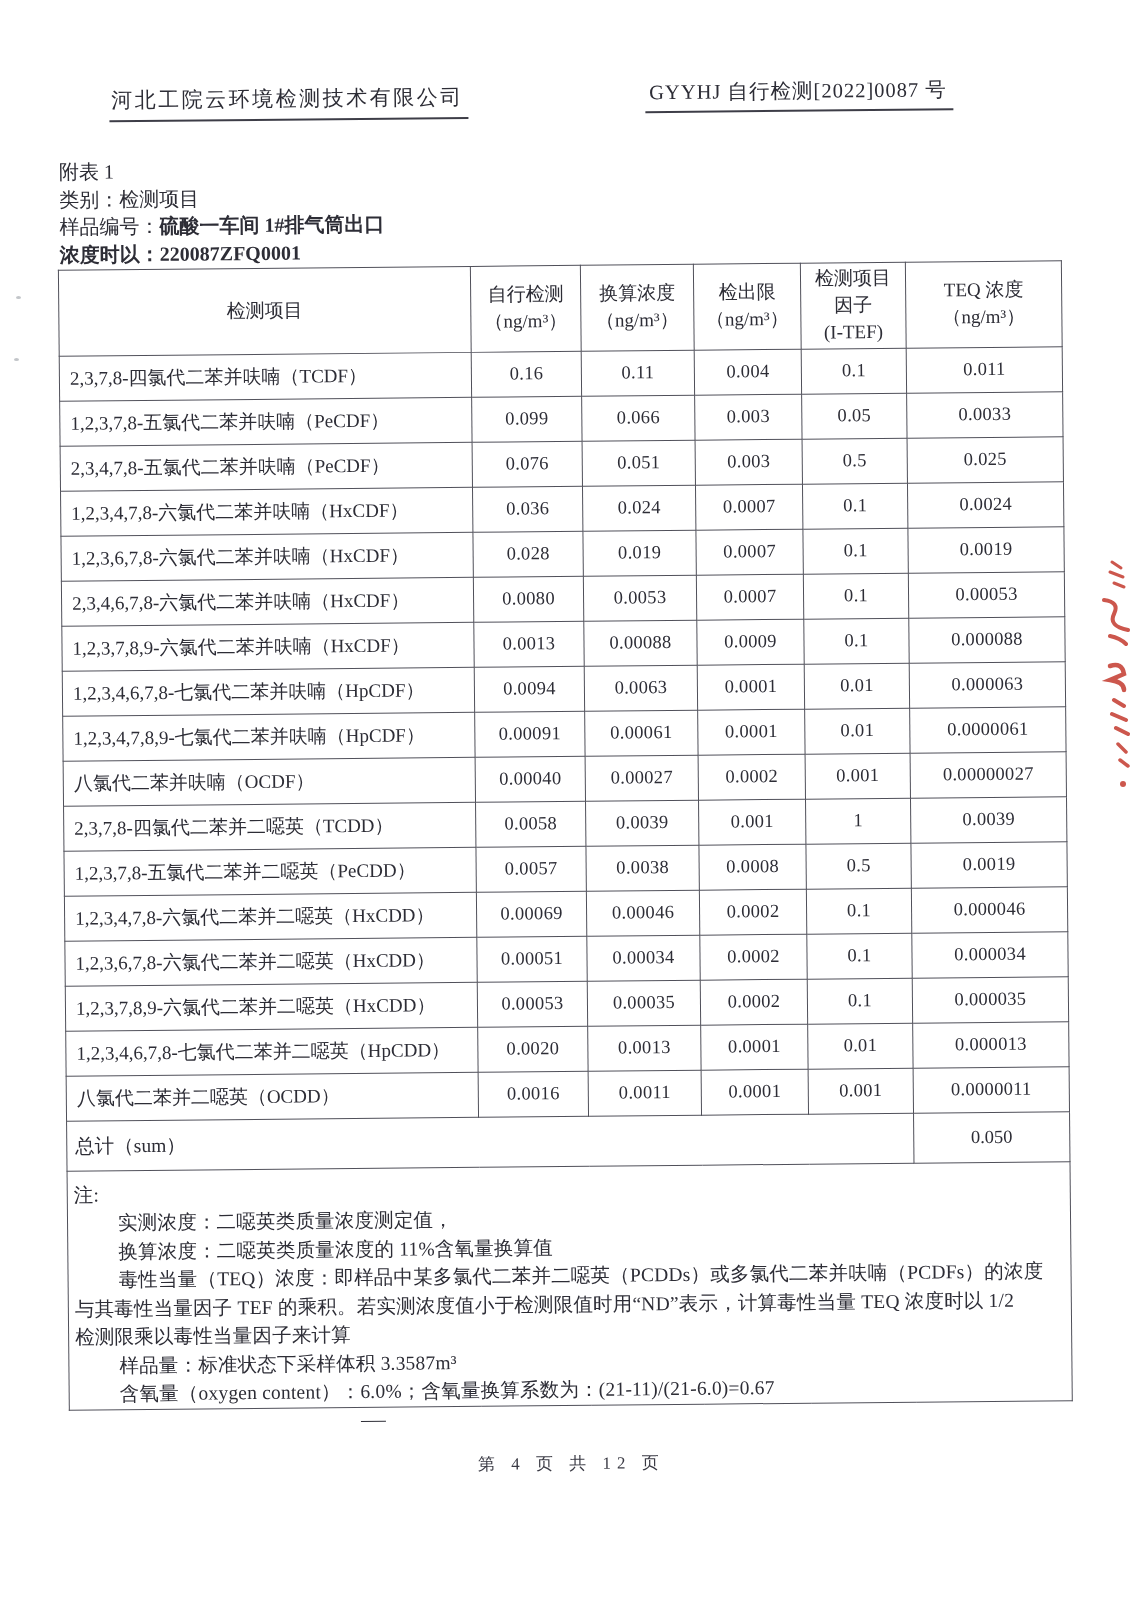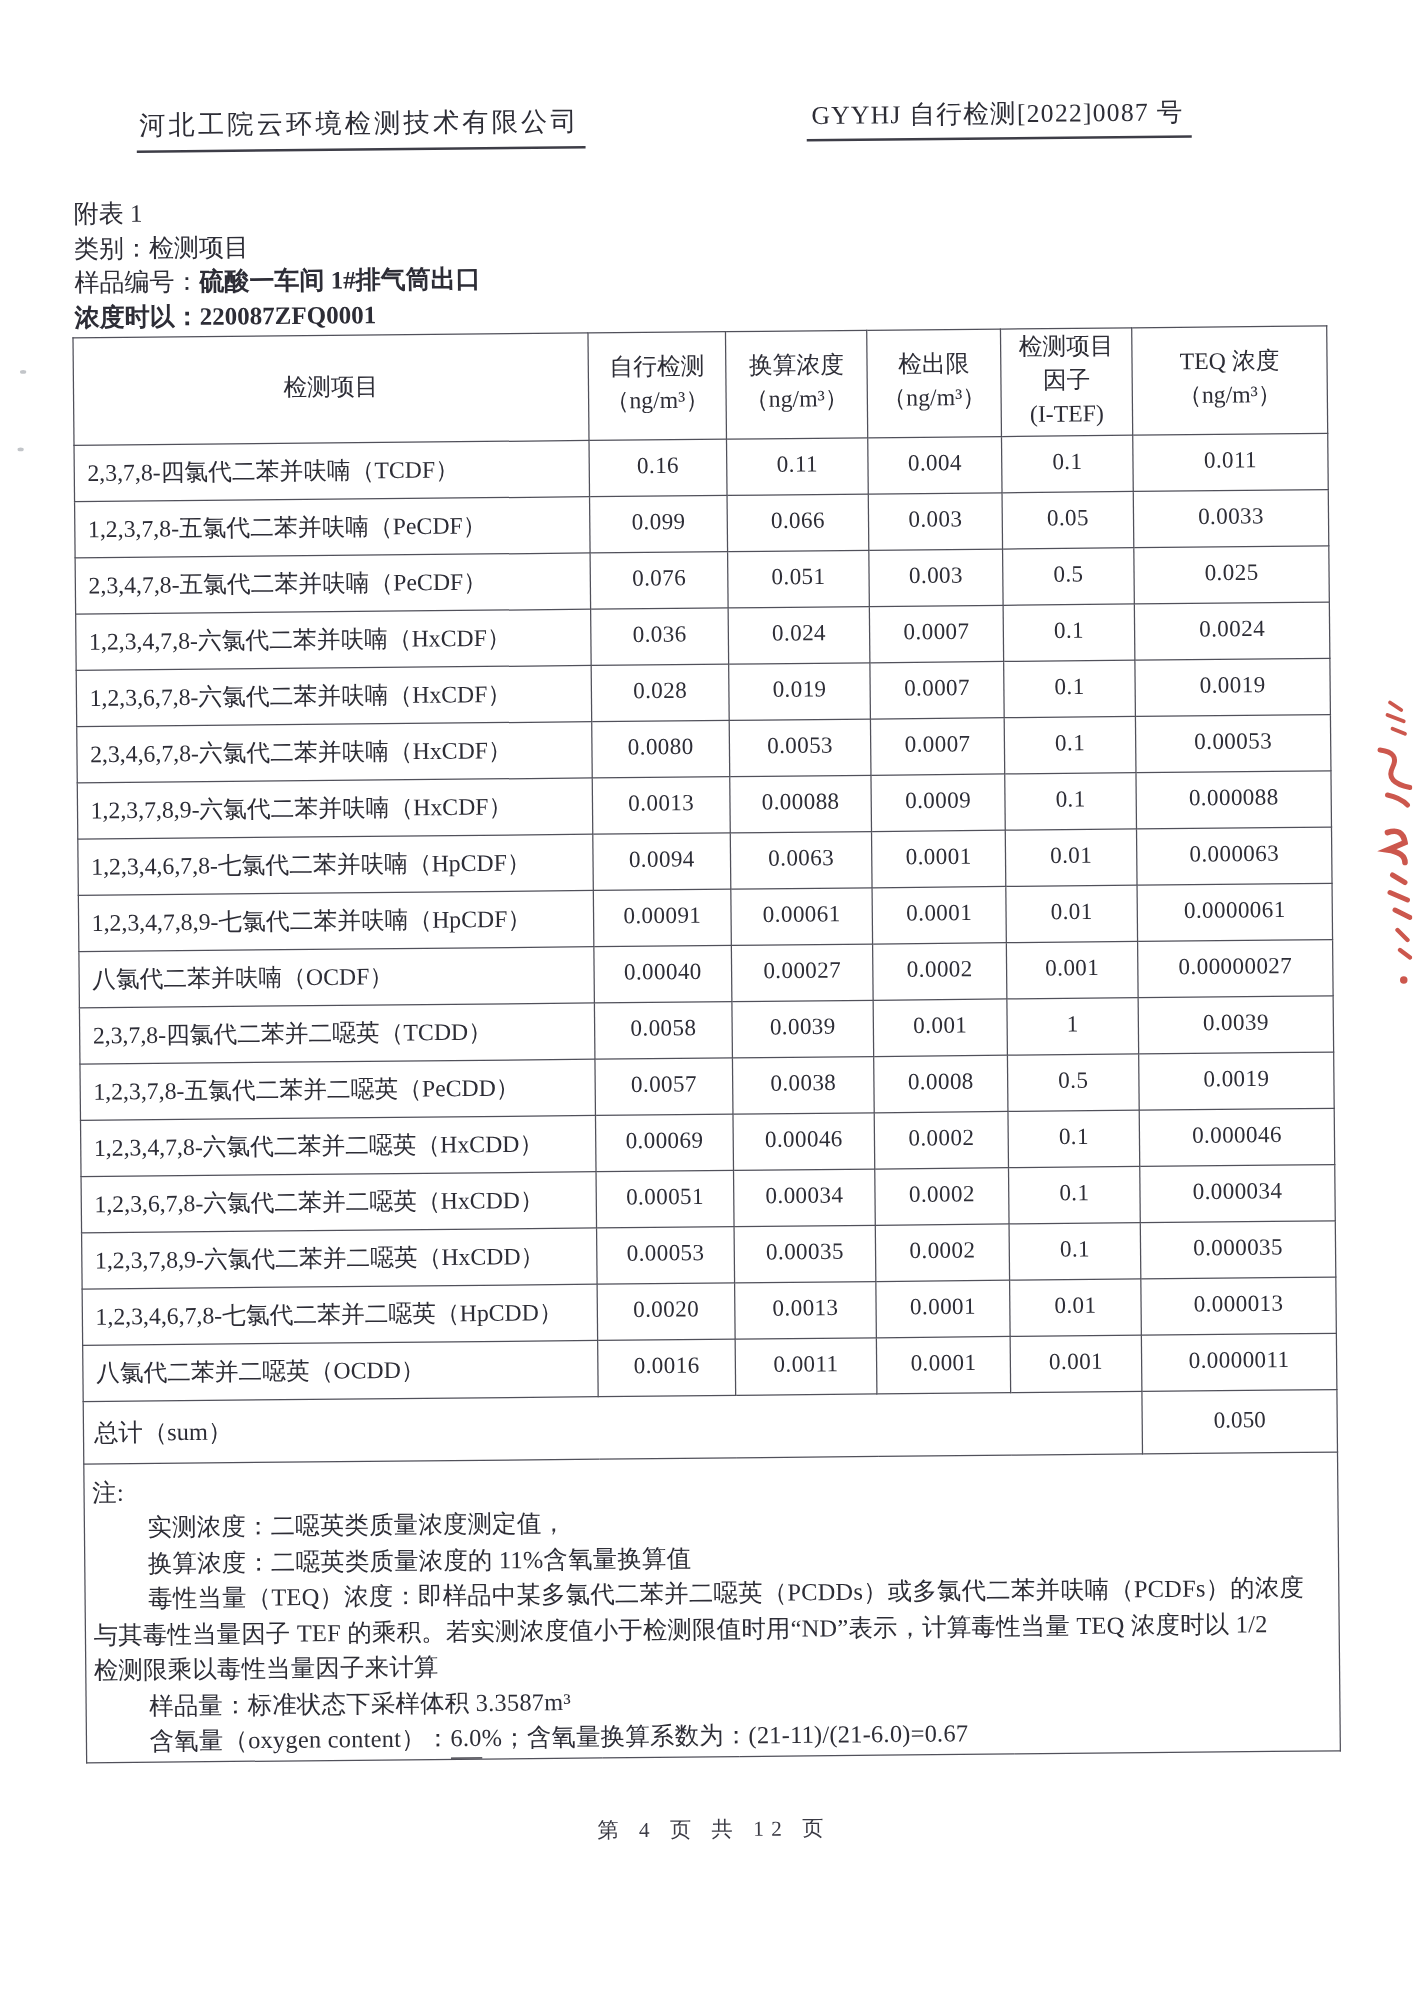--- a/index.html
+++ b/index.html
@@ -41,21 +41,21 @@
   }
   tr.data-row{height:45px;}
   td.c-name{font-size:19px;padding-left:10px;vertical-align:middle;}
   td.c-num{font-size:18.5px;text-align:center;vertical-align:middle;letter-spacing:0.3px;}
   tr.sum-row{height:50px;}
   td.sum-label{font-size:19.5px;padding-left:8px;vertical-align:middle;}
   td.sum-value{font-size:18.5px;text-align:center;vertical-align:middle;}
   td.notes-cell{vertical-align:top;padding:10px 14px 0 6px;height:225px;}
   .note-line{font-size:19.5px;line-height:28.5px;letter-spacing:0.2px;}
   .note-indent{padding-left:44px;}
-  .u{border-bottom:1.6px solid #2d2d36;padding-bottom:4px;}
+  .u{border-bottom:1.6px solid #2d2d36;padding-bottom:19px;}
   
   .footer{
     position:absolute;left:0;top:1452px;width:1130px;
     text-align:center;font-size:17px;letter-spacing:6px;color:#3a3a44;
   }
   
   .stamp-frag{position:absolute;left:1082px;top:548px;}
   .speck{position:absolute;width:5px;height:3px;background:#8f959d;border-radius:50%;opacity:.55;}
   .speck1{left:16px;top:296px;}
   .speck2{left:14px;top:358px;}

